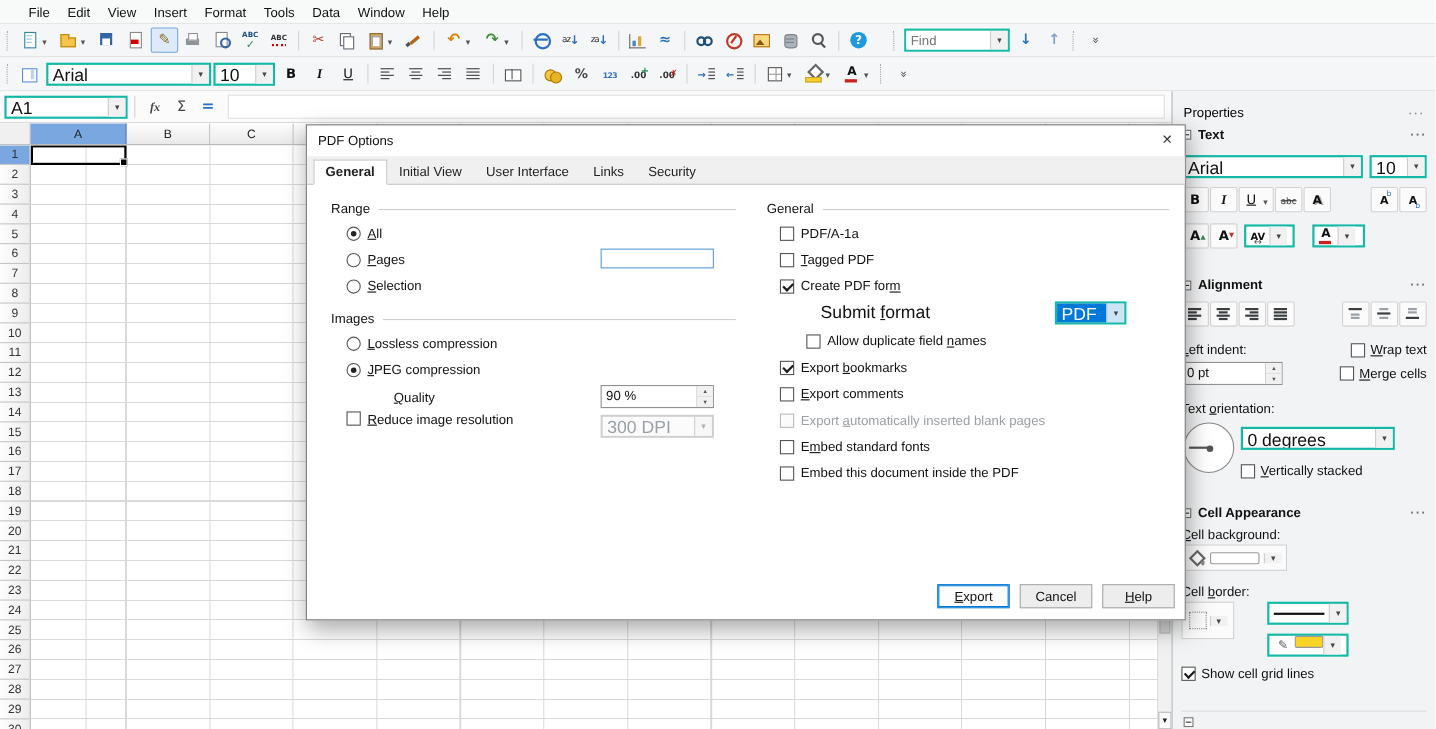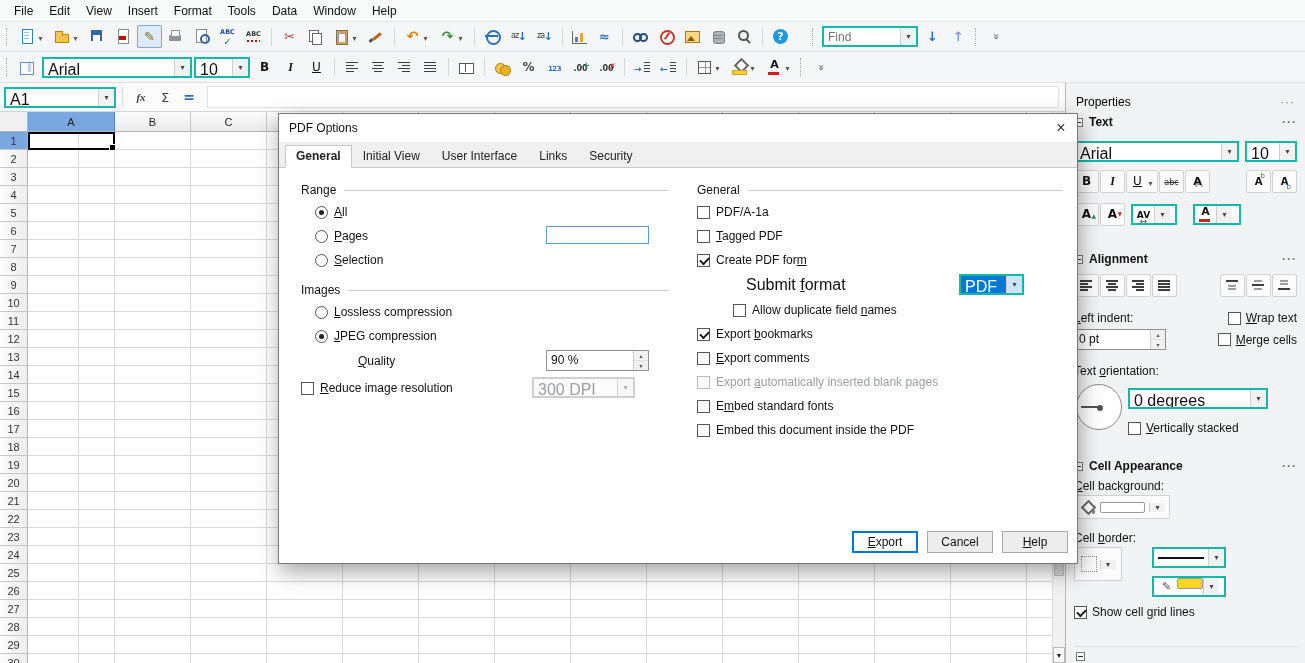--- a/index.html
+++ b/index.html
@@ -1,21 +1,21 @@
 <!DOCTYPE html>
 <html style="--accent: #0078d7; --selected-header: #7ba7e1; --toggle-bg: #dceafa; --swatch-yellow: #f7d426; --font-color-bar: #c9211e; --bucket-bar: #ffd02e;"><head>
 <meta charset="utf-8">
 <style>
   *{box-sizing:border-box;margin:0;padding:0}
   body{font-family:"Liberation Sans","DejaVu Sans",sans-serif;font-size:12px;color:#111;background:#fff}
   u{text-decoration:underline}
   .app{position:relative;width:1305px;height:663px;overflow:hidden;background:#fff}
 
   
-  .menubar{position:absolute;top:0;left:0;right:0;height:22px;background:#f8f9f9;border-bottom:1px solid #e4e4e4;display:flex;align-items:center;padding-left:6px}
+  .menubar{position:absolute;top:0;left:0;right:0;height:22px;background:#f8f9f9;border-bottom:1px solid #e4e4e4;display:flex;align-items:center;padding-left:18px}
   .mitem{padding:3px 8px;font-size:12px;color:#111}
 
   
   .toolbar{position:absolute;left:0;right:0;background:#f5f6f7;border-bottom:1px solid #e0e0e0;display:flex;align-items:center;padding:0 3px}
   .tb1{top:22px;height:30px}
   .tb2{top:52px;height:31px}
   .ticons{display:flex;align-items:center;gap:1px}
   .tbtn{display:flex;align-items:center;padding:2px 3px;border-radius:2px;border:1px solid transparent}
   .tbtn.toggled{border:1px solid #7aa7d8;background:var(--toggle-bg,#dceafa)}
   .tsep{width:1px;height:18px;background:#d4d4d4;margin:0 4px}
@@ -92,33 +92,33 @@
   .tab.active{background:#fff;border-color:#c8c8c8 #c8c8c8 #fff;font-weight:bold}
   .dlgbody{position:absolute;top:54px;left:0;right:0;bottom:0}
   .gcaption{display:flex;align-items:center;gap:8px;height:20px;font-size:12px;color:#111}
   .gline{flex:1;height:1px;background:#cdcdcd}
   .mt8{margin-top:8px}
   .colL{position:absolute;left:22px;top:12px;width:368px}
   .colR{position:absolute;left:418px;top:12px;width:366px}
   .drow{height:24px;display:flex;align-items:center;gap:6px;font-size:12px;color:#111}
   .lbl{white-space:nowrap}
   .colL .opt{margin-left:14px}
-  .colR .chk{}
+  .colR .chk{margin-left:12px}
   .chk.dup{margin-left:36px!important}
   .cb{width:13px;height:13px;border:1px solid #555;background:#fff;display:inline-block;position:relative;flex:none}
   .checked>.cb::after{content:"";position:absolute;left:2px;top:2px;width:7px;height:4px;border-left:2px solid #1a1a1a;border-bottom:2px solid #1a1a1a;transform:rotate(-45deg)}
   .rb{width:13px;height:13px;border:1px solid #555;border-radius:50%;background:#fff;display:inline-block;position:relative;flex:none}
   .selected>.rb::after{content:"";position:absolute;inset:3px;background:#222;border-radius:50%}
   .disabled{color:#9aa0a6}
   .disabled>.cb{border-color:#b7bbbe;background:#fbfbfb}
   .pagesinput{position:absolute;top:46px;left:245px;width:103px;height:18px;border:1px solid #5b9bd5;outline:none;font:inherit;padding:0 3px}
   .qrow{position:relative;height:26px}
   .qlbl{margin-left:57px;line-height:26px;font-size:12px}
   .qspin{position:absolute;left:245px;top:2px;width:103px}
-  .rrow{position:relative;height:28px;display:flex;align-items:center;gap:6px;font-size:12px}
+  .rrow{position:relative;height:28px;display:flex;align-items:flex-start;gap:6px;margin-left:14px;font-size:12px}
   .dpicombo{position:absolute;left:231px;top:3px;width:103px}
   .subrow{position:relative;height:26px}
   .sublbl{margin-left:49px;line-height:26px;font-size:16px}
   .subcombo{position:absolute;left:262px;top:2px;width:65px}
   .dlgbtns{position:absolute;right:9px;bottom:10px;display:flex;gap:9px}
   .btn{min-width:66px;height:22px;padding:0 10px;display:flex;align-items:center;justify-content:center;background:#ededed;border:1px solid #a8a8a8;font-size:12px;color:#111}
   .btn.primary{background:#fdfdfd;border:1px solid var(--accent,#0078d7);box-shadow:inset 0 0 0 1px var(--accent,#0078d7)}
 
   
   .sidebar{position:absolute;top:83px;left:1065px;right:0;bottom:0;background:#f2f3f4;border-left:1px solid #b6b6b6;display:flex;flex-direction:column;padding:0 8px;overflow:hidden}

